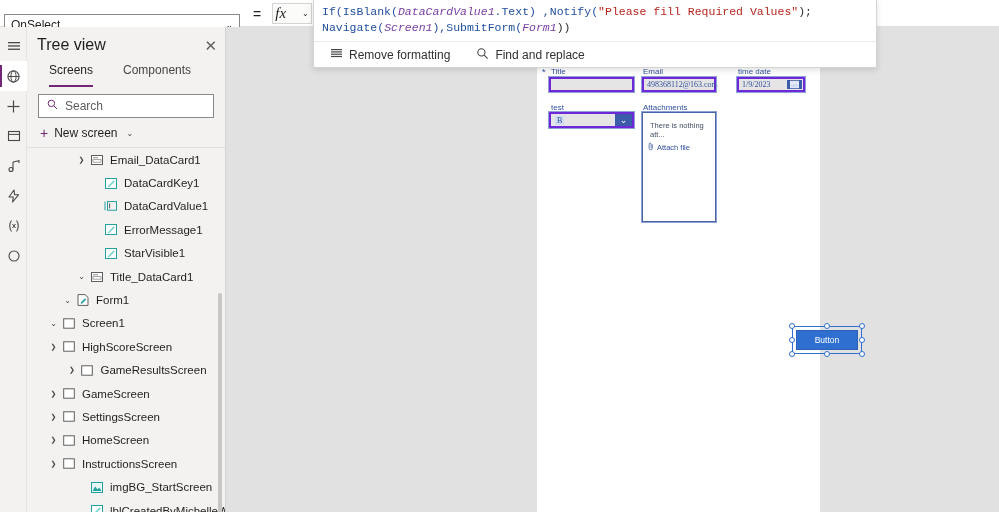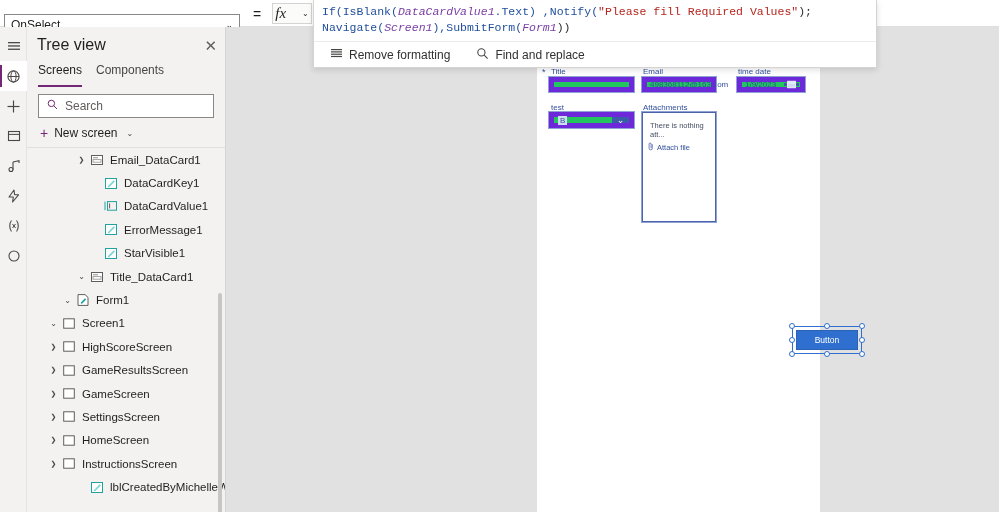--- a/index.html
+++ b/index.html
@@ -93,21 +93,21 @@
     position: absolute; left: 27px; top: 27px; width: 199px; height: 485px;
     background: #f3f2f1; border-right: 1px solid #d6d4d2;
     overflow: hidden;
   }
   .tree-head {
     height: 36px; display: flex; align-items: center;
     padding: 0 8px 0 10px; background: #f3f2f1;
   }
   .tree-title { font-size: 16px; color: #201f1e; }
   .tree-close { margin-left: auto; color: #605e5c; font-size: 15px; line-height: 1; }
-  .tree-tabs { display: flex; gap: 14px; padding: 0 11px; height: 24px; }
+  .tree-tabs { display: flex; gap: 30px; padding: 0 22px; height: 24px; }
   .tree-tab { font-size: 12px; color: #484644; padding-bottom: 3px; }
   .tree-tab.sel { color: #201f1e; border-bottom: 2px solid #742774; }
   .search-wrap { padding: 7px 11px 0 11px; }
   .search-box {
     height: 24px; border: 1px solid #8a8886; background: #fff;
     display: flex; align-items: center; gap: 7px; padding: 0 8px;
   }
   .search-box .ph { color: #605e5c; font-size: 12px; }
   .new-screen {
     display: flex; align-items: center; gap: 6px;
@@ -137,24 +137,24 @@
     position: absolute; left: 226px; top: 27px; right: 0; bottom: 0;
     background: #e1e1e1;
   }
   .screen {
     position: absolute; left: 311px; top: 32px; width: 283px; height: 453px;
     background: #ffffff;
   }
 
   .lbl { position: absolute; font-size: 8px; color: #32519b; white-space: nowrap; }
   .fld {
-    position: absolute; background: #22c55e;
-    border: 5px solid #6d28d9; outline: 1px solid #8fa2d4; outline-offset: 0px;
+    position: absolute; background: #e5e5e5;
+    border: 2px solid #6d28d9; outline: 1px solid #8fa2d4; outline-offset: 0px;
     font-size: 8px; color: #32519b;
-    display: flex; align-items: center; padding-left: 3px;
+    display: flex; align-items: center; padding-left: 3px; font-family: Liberation Serif, serif;
   }
   .star { position: absolute; font-size: 9px; color: #32519b; }
 
   .dd-arrow {
     position: absolute; right: 0; top: 0; bottom: 0; width: 17px;
     background: #3b5ca8; display: flex; align-items: center; justify-content: center;
     color: #ffffff; font-size: 9px;
   }
   .cal-btn {
     position: absolute; right: 1px; top: 1px; bottom: 1px; width: 15px;
@@ -397,64 +397,74 @@
         </div>
         <div class="trow" style="padding-left: 20px;">
           <span class="tw" style="font-size: 7px;">❯</span>
           <span class="ticon">
             <svg width="12" height="11" viewBox="0 0 12 11">
               <rect x="0.7" y="0.8" width="10.6" height="9.4" fill="#ffffff" stroke="#605e5c" stroke-width="1"></rect>
             </svg>
           </span>
           <span>HighScoreScreen</span>
         </div>
+        <div class="trow" style="padding-left: 20px; justify-content: center;">
+          <span class="tw" style="font-size: 7px;">❯</span>
+          <span class="ticon">
+            <svg width="12" height="11" viewBox="0 0 12 11">
+              <rect x="0.7" y="0.8" width="10.6" height="9.4" fill="#ffffff" stroke="#605e5c" stroke-width="1"></rect>
+            </svg>
+          </span>
+          <span>GameResultsScreen</span>
+        </div>
         <div class="trow" style="padding-left: 20px;">
           <span class="tw" style="font-size: 7px;">❯</span>
           <span class="ticon">
             <svg width="12" height="11" viewBox="0 0 12 11">
               <rect x="0.7" y="0.8" width="10.6" height="9.4" fill="#ffffff" stroke="#605e5c" stroke-width="1"></rect>
             </svg>
           </span>
-          <span>GameResultsScreen</span>
+          <span>GameScreen</span>
         </div>
         <div class="trow" style="padding-left: 20px;">
           <span class="tw" style="font-size: 7px;">❯</span>
           <span class="ticon">
             <svg width="12" height="11" viewBox="0 0 12 11">
               <rect x="0.7" y="0.8" width="10.6" height="9.4" fill="#ffffff" stroke="#605e5c" stroke-width="1"></rect>
             </svg>
           </span>
-          <span>GameScreen</span>
+          <span>SettingsScreen</span>
         </div>
         <div class="trow" style="padding-left: 20px;">
           <span class="tw" style="font-size: 7px;">❯</span>
           <span class="ticon">
             <svg width="12" height="11" viewBox="0 0 12 11">
               <rect x="0.7" y="0.8" width="10.6" height="9.4" fill="#ffffff" stroke="#605e5c" stroke-width="1"></rect>
             </svg>
           </span>
-          <span>SettingsScreen</span>
+          <span>HomeScreen</span>
         </div>
         <div class="trow" style="padding-left: 20px;">
           <span class="tw" style="font-size: 7px;">❯</span>
           <span class="ticon">
             <svg width="12" height="11" viewBox="0 0 12 11">
               <rect x="0.7" y="0.8" width="10.6" height="9.4" fill="#ffffff" stroke="#605e5c" stroke-width="1"></rect>
             </svg>
           </span>
-          <span>HomeScreen</span>
-        </div>
-        <div class="trow" style="padding-left: 20px;">
-          <span class="tw" style="font-size: 7px;">❯</span>
-          <span class="ticon">
-            <svg width="12" height="11" viewBox="0 0 12 11">
-              <rect x="0.7" y="0.8" width="10.6" height="9.4" fill="#ffffff" stroke="#605e5c" stroke-width="1"></rect>
-            </svg>
-          </span>
           <span>InstructionsScreen</span>
+        </div>
+        <div class="trow" style="padding-left: 48px;">
+          <span class="tw"></span>
+          <span class="ticon">
+            <svg width="12" height="11" viewBox="0 0 12 11">
+              <rect x="0.5" y="0.5" width="11" height="10" fill="#e6f7f6" stroke="#23a0a0" stroke-width="1"></rect>
+              <path d="M1.5 9 L4.3 4.6 L6.4 7.4 L8.2 5.4 L10.5 9 Z" fill="#23a0a0"></path>
+            </svg>
+          </span>
+          <span>imgBG_StartScreen</span>
         </div>
         <div class="trow" style="padding-left: 48px;">
           <span class="tw"></span>
           <span class="ticon">
             <svg width="12" height="11" viewBox="0 0 12 11">
               <rect x="0.5" y="0.5" width="11" height="10" fill="#ffffff" stroke="#23a0a0" stroke-width="1"></rect>
               <path d="M2.6 8.4 L8.6 2.2 L9.9 3.5 L3.9 9.6 Z" fill="#7fd6d6"></path>
             </svg>
           </span>
           <span>lblCreatedByMichelleWong</span>

